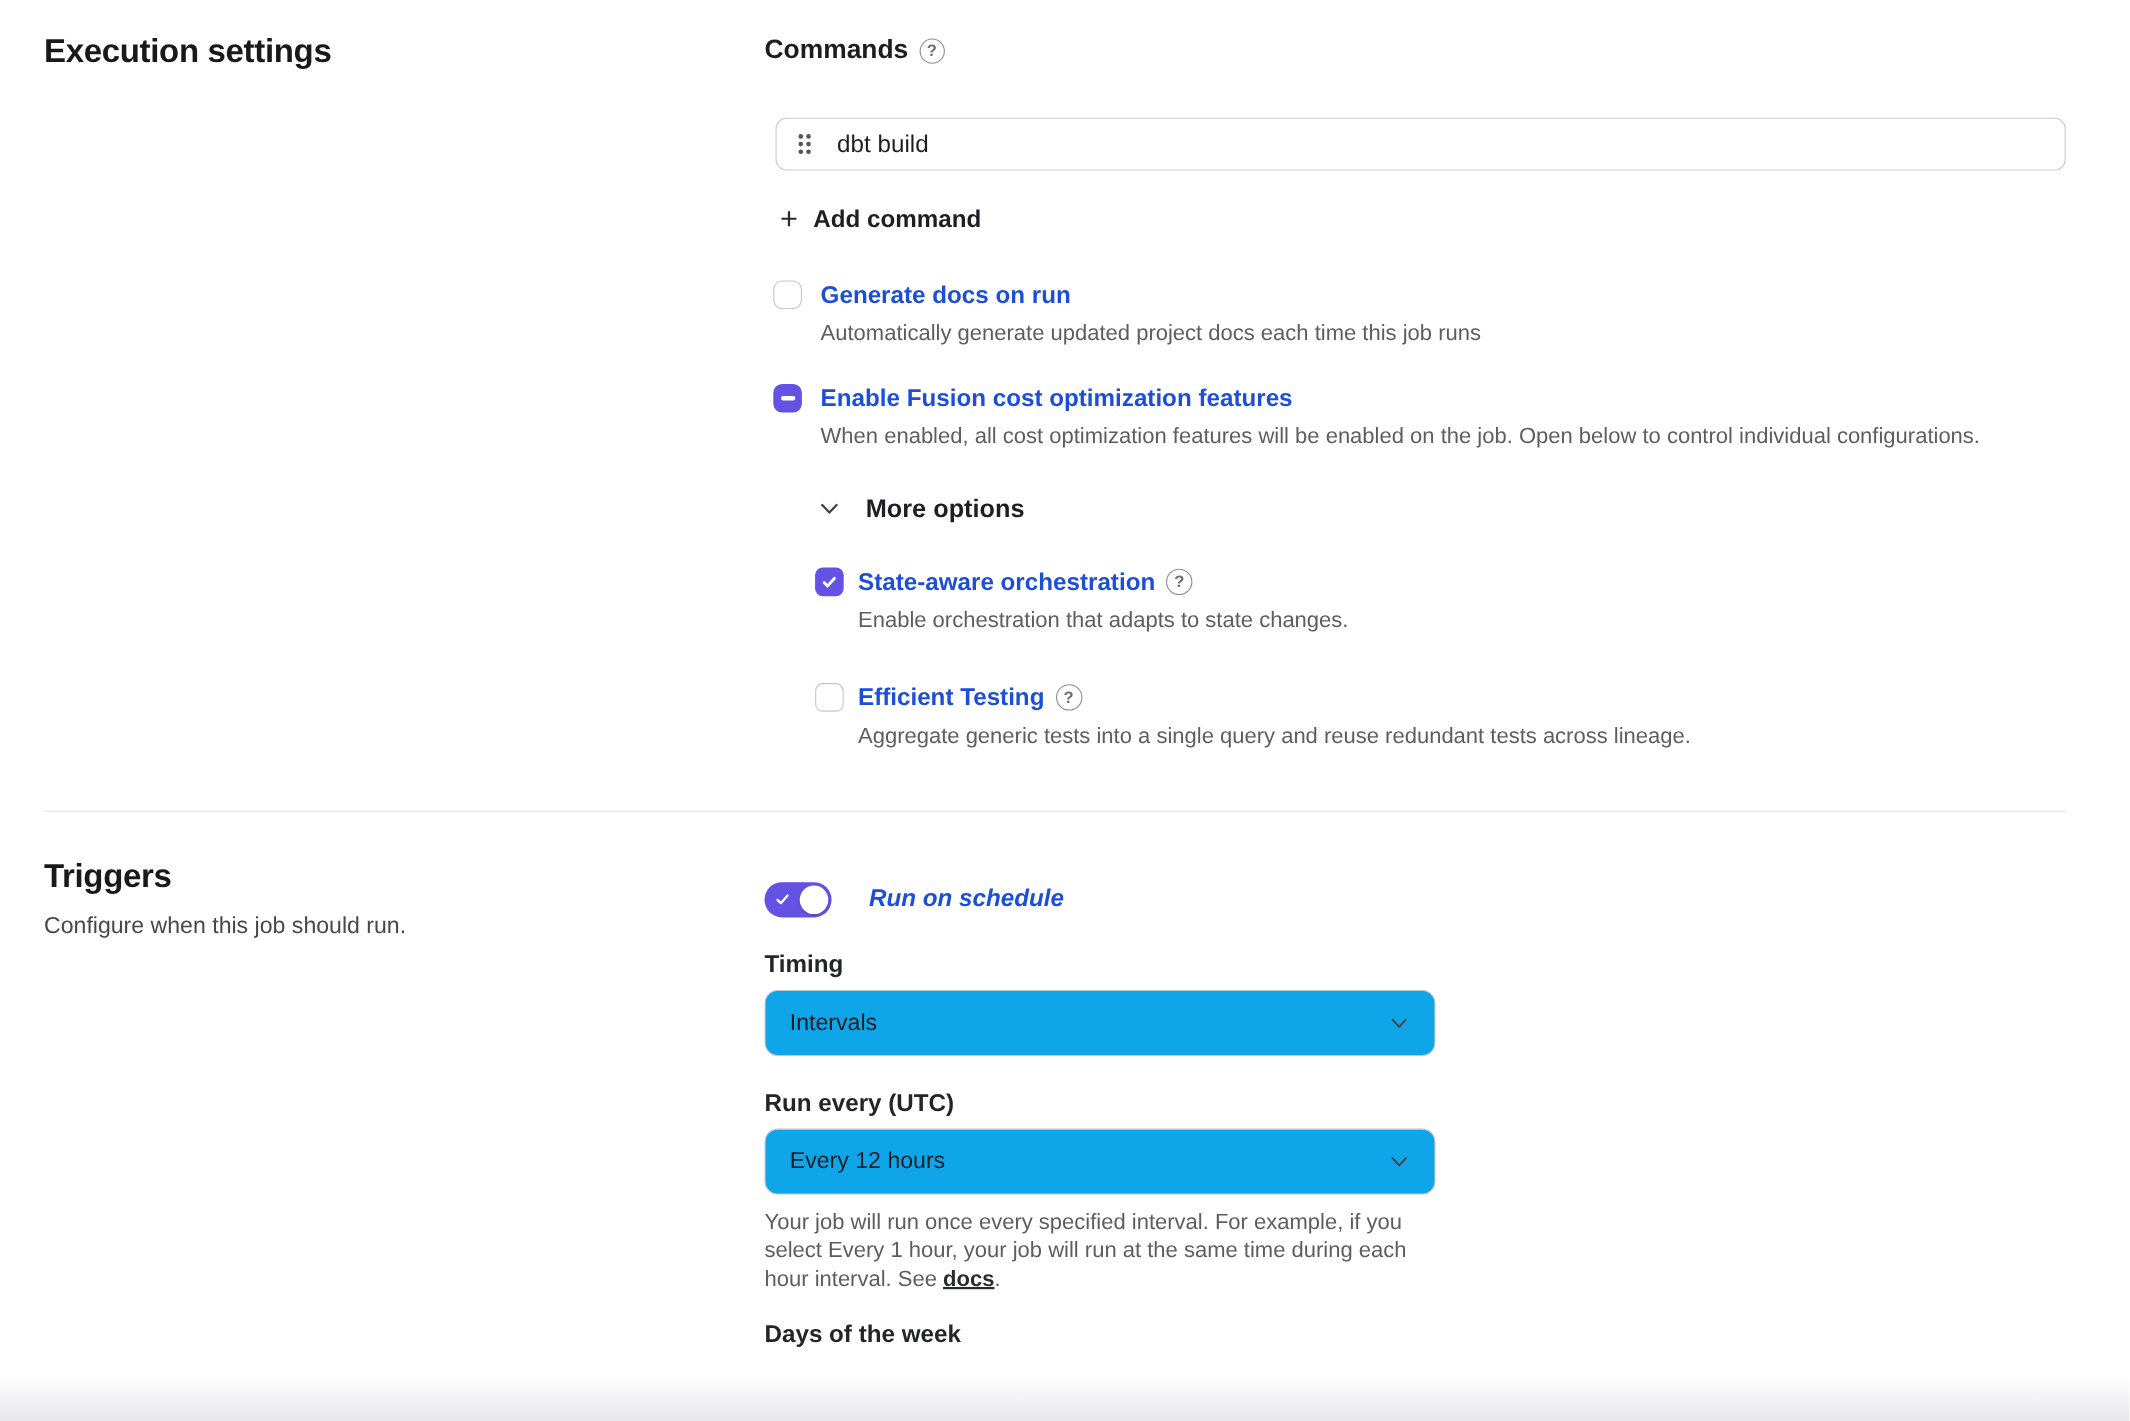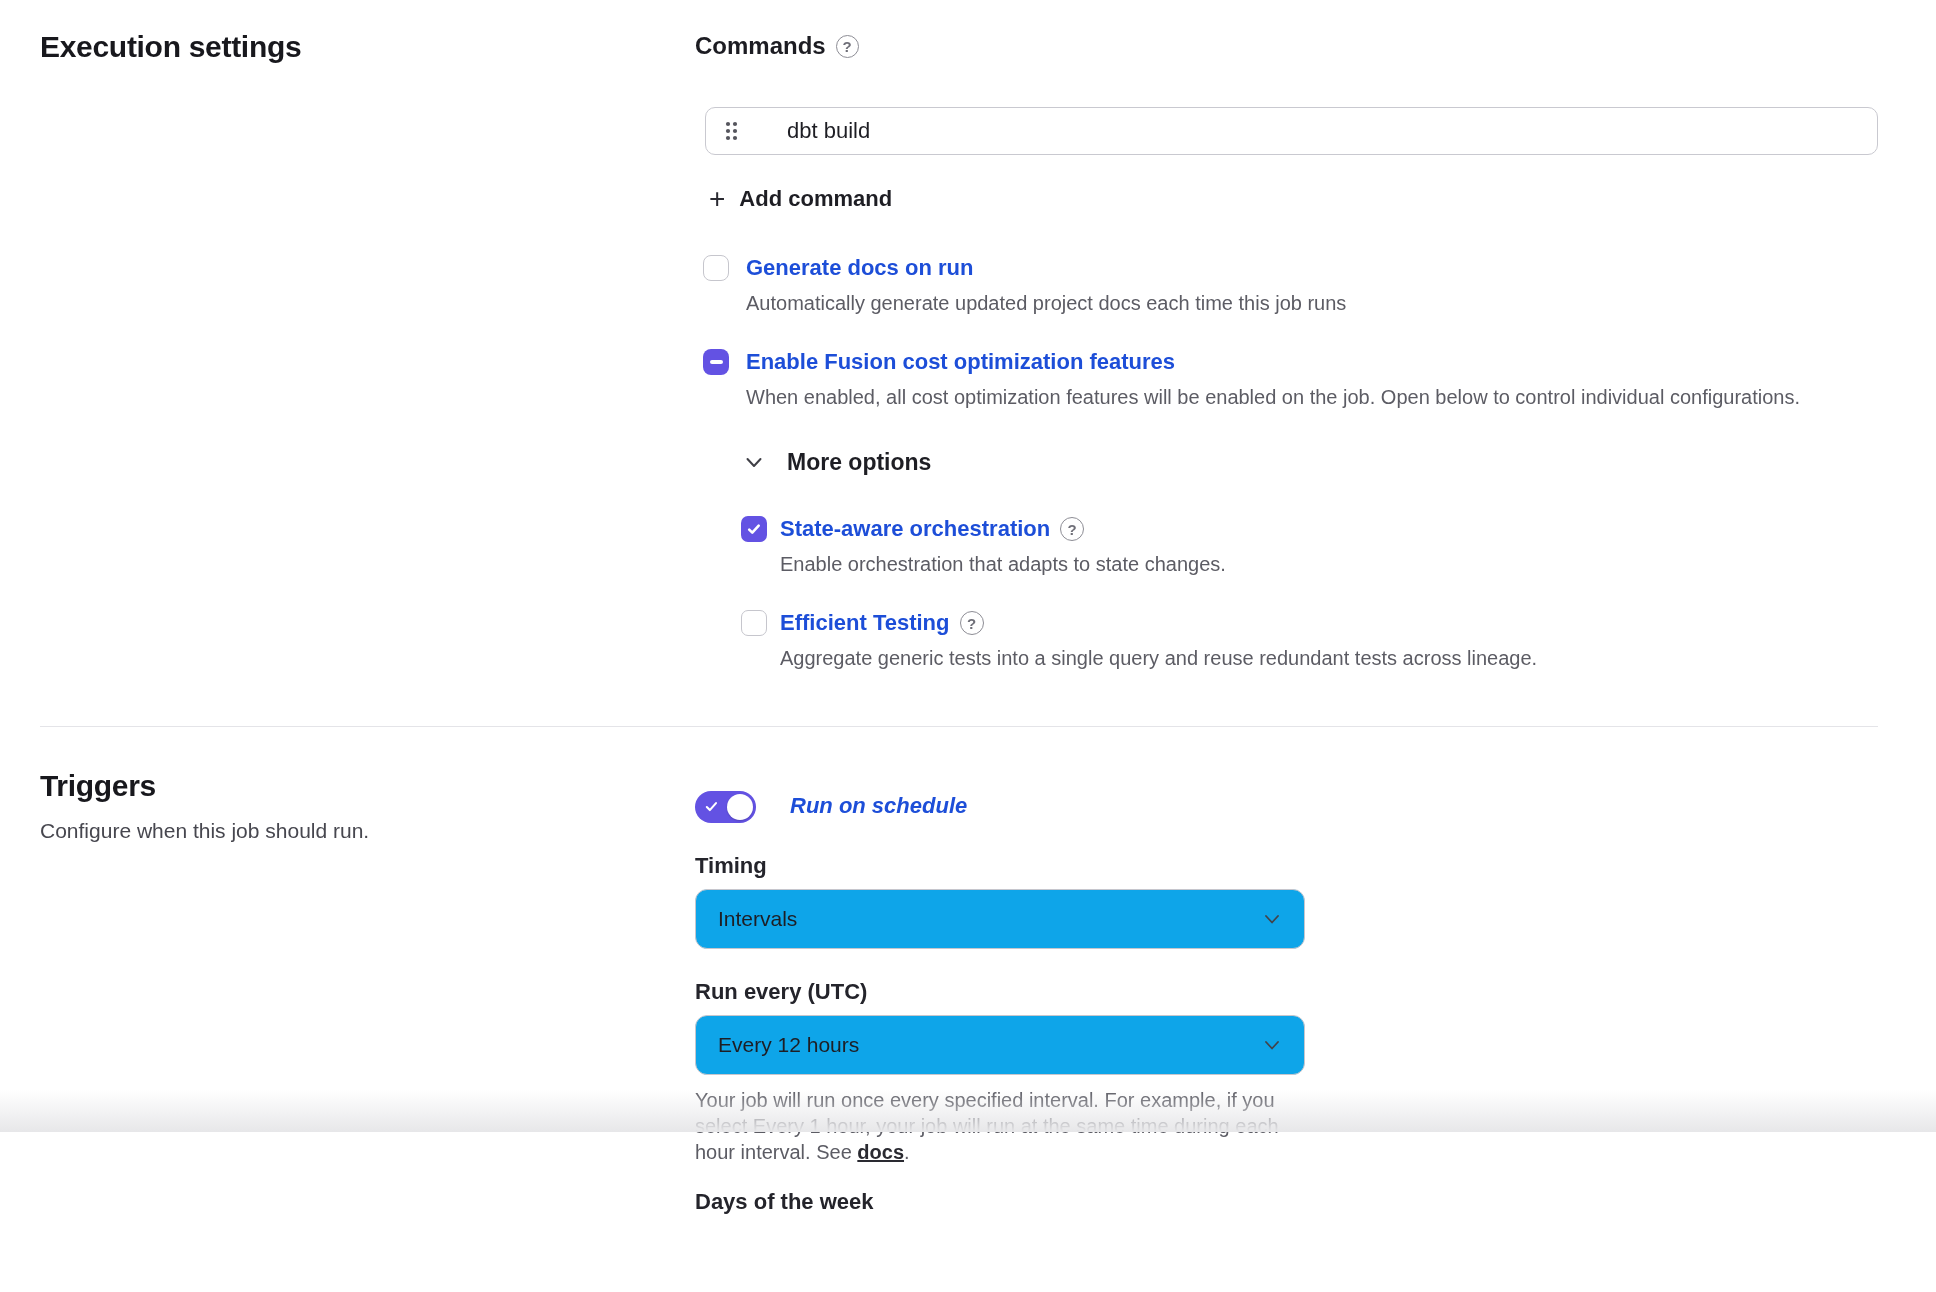--- a/index.html
+++ b/index.html
@@ -1,34 +1,34 @@
 <!DOCTYPE html>
 <html style="--accent: #6352e3;"><head>
 <meta charset="utf-8">
 <style>
   * { margin:0; padding:0; box-sizing:border-box; }
   html,body { width:1936px; height:1292px; background:#ffffff; overflow:hidden;
               font-family:"Liberation Sans", sans-serif; color:#26262d; }
-  .page { position:relative; width:1936px; height:1132px; padding:30px 58px 0 40px; }
+  .page { position:relative; width:1936px; height:1292px; padding:30px 58px 0 40px; }
 
   .section { display:grid; grid-template-columns:655px 1fr; }
   h2.sec-title { font-size:30px; font-weight:700; letter-spacing:-0.3px; color:#18181d; }
   .sec-subtitle { font-size:21px; color:#47474f; margin-top:16px; }
 
   .subhead-row { display:flex; align-items:center; height:32px; }
   .subhead { font-size:24px; font-weight:600; color:#1c1c22; }
 
   .help-icon { width:23px; height:23px; border:1.5px solid #8d8d95; border-radius:50%;
                color:#6f6f78; font-size:15px; font-weight:700; display:inline-flex;
                align-items:center; justify-content:center; margin-left:10px; flex:none;
                line-height:1; background:#fff; }
 
   
   .cmd-input { margin:45px 0 0 10px; height:48px; border:1.5px solid #c9c9d0; border-radius:10px;
-               display:flex; align-items:center; padding:0 18px; background:#fff;gap:26px; }
+               display:flex; align-items:center; padding:0 18px; background:#fff; }
   .drag-handle { display:inline-flex; margin-right:22px; cursor:grab; }
   .cmd-text { font-size:22px; color:#1e1e24; }
 
   .add-cmd { margin:30px 0 0 14px; display:flex; align-items:center; gap:14px; background:none;
              border:none; cursor:pointer; font-family:inherit; }
   .plus { font-size:28px; font-weight:400; color:#2a2a31; line-height:1; }
   .add-label { font-size:22px; font-weight:600; color:#1e1e24; }
 
   
   .opt-row { display:flex; align-items:flex-start; margin:40px 0 0 8px; }
@@ -41,21 +41,21 @@
   .opt-text { margin-left:17px; }
   .opt-label-row { display:flex; align-items:center; }
   .opt-label { font-size:22px; font-weight:600; color:#1d4ed8; line-height:30px; }
   .opt-desc { font-size:20px; color:#5c5c64; margin-top:7px; line-height:27px; }
 
   
   .more-toggle { margin:38px 0 0 50px; display:flex; align-items:center; gap:24px; background:none;
                  border:none; cursor:pointer; font-family:Liberation Sans, sans-serif; }
   .more-label { font-size:23px; font-weight:600; color:#1e1e24; }
   .nested .opt-row { margin-left:46px; margin-top:38px; }
-  .nested .opt-row + .opt-row { margin-top:30px; }
+  .nested .opt-row + .opt-row { margin-top:41px; }
   .nested .opt-text { margin-left:13px; }
   .nested .checkbox { border-radius:7px; }
   .nested .help-icon { width:24px; height:24px; }
 
   .divider { border:none; border-top:1.5px solid #e4e4e8; margin-top:54px; }
   .section-triggers { padding-top:42px; }
 
   
   .toggle-row { display:flex; align-items:flex-start; margin-top:22px; }
   .toggle { position:relative; width:61px; height:32px; border-radius:16px; background:var(--accent);

